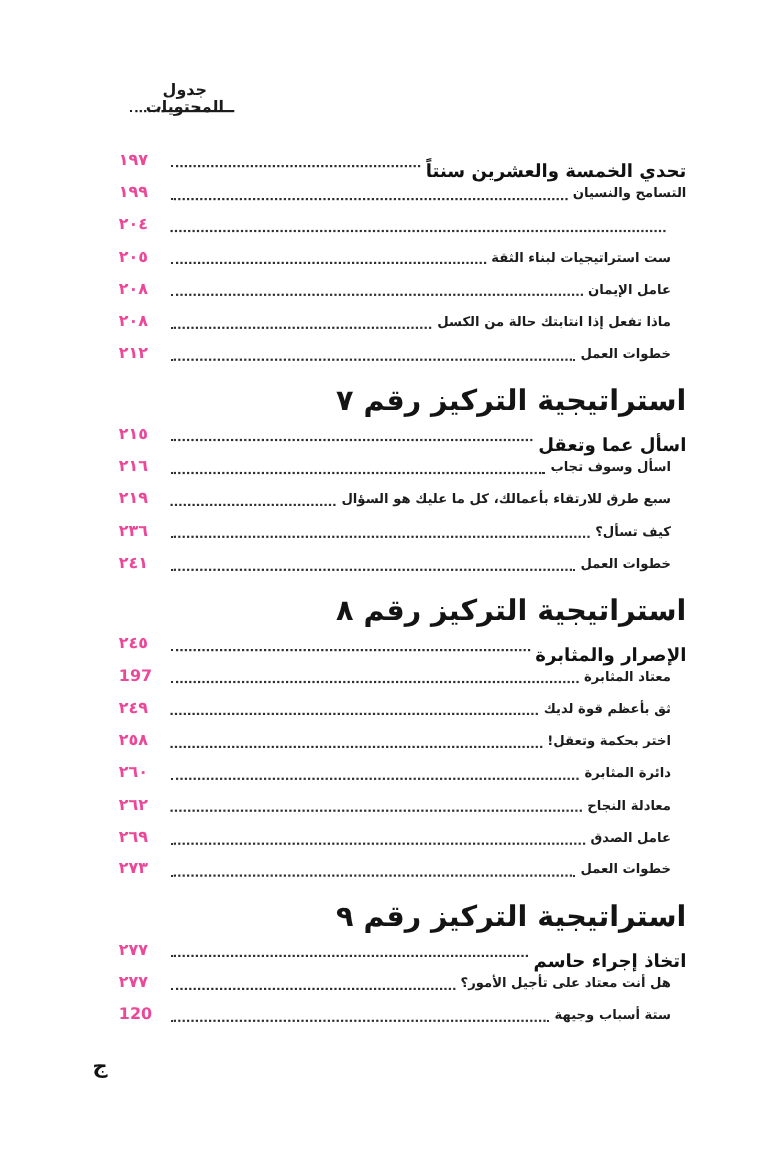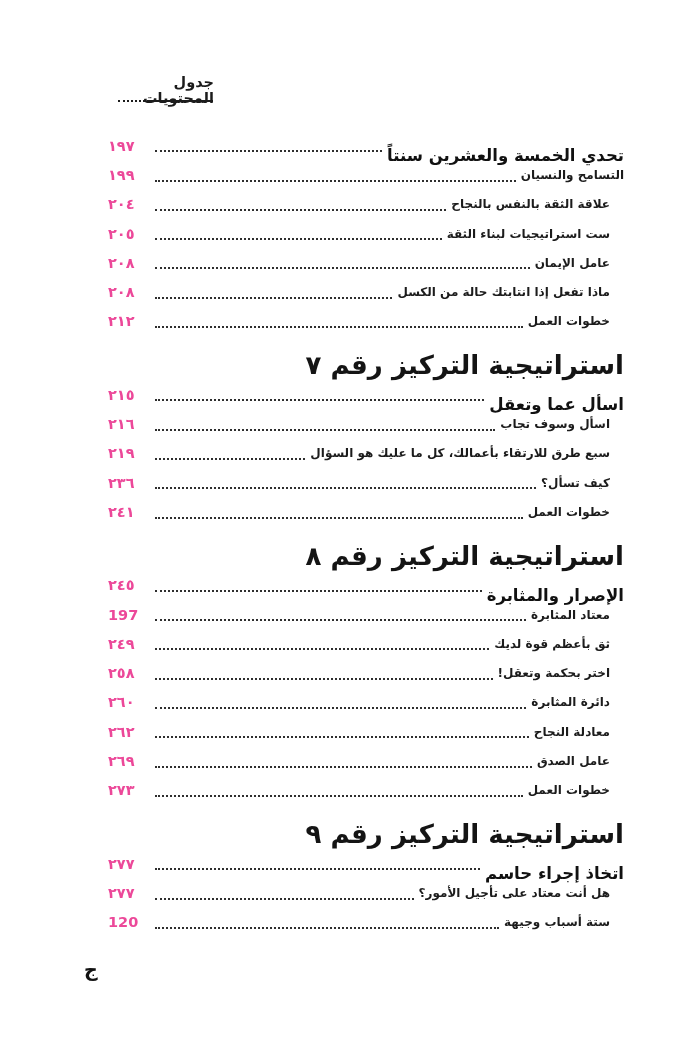--- a/index.html
+++ b/index.html
@@ -7,21 +7,21 @@
     position:relative;
     width:698px;height:1064px;
     background:#ffffff;
     font-family:"DejaVu Sans", sans-serif;
     color:#1b1b1b;
     overflow:hidden;
   }
   
   .running-head{
     position:absolute;top:74px;left:122px;width:92px;
-    direction:rtl;text-align:right;
+    direction:rtl;text-align:center;
     font-size:14.5px;font-weight:bold;
     letter-spacing:0;
   }
   .hdr-line-solid{
     position:absolute;top:100px;left:147px;width:66px;height:0;
     border-top:2px solid #1c1c1c;
   }
   .hdr-line-dash{
     position:absolute;top:100px;left:118px;width:31px;height:0;
     border-top:2px dotted #1c1c1c;
@@ -81,21 +81,20 @@
         <span class="title">تحدي الخمسة والعشرين سنتاً</span>
         <span class="leader"></span>
         <span class="pagenum">١٩٧</span>
       </div>
       <div class="toc-row">
         <span class="title">التسامح والنسيان</span>
         <span class="leader"></span>
         <span class="pagenum">١٩٩</span>
       </div>
       <div class="toc-row indent">
-        <span class="title">علاقة الثقة بالنفس بالنجاح</span>
         <span class="leader"></span>
         <span class="pagenum">٢٠٤</span>
       </div>
       <div class="toc-row indent">
         <span class="title">ست استراتيجيات لبناء الثقة</span>
         <span class="leader"></span>
         <span class="pagenum">٢٠٥</span>
       </div>
       <div class="toc-row indent">
         <span class="title">عامل الإيمان</span>

